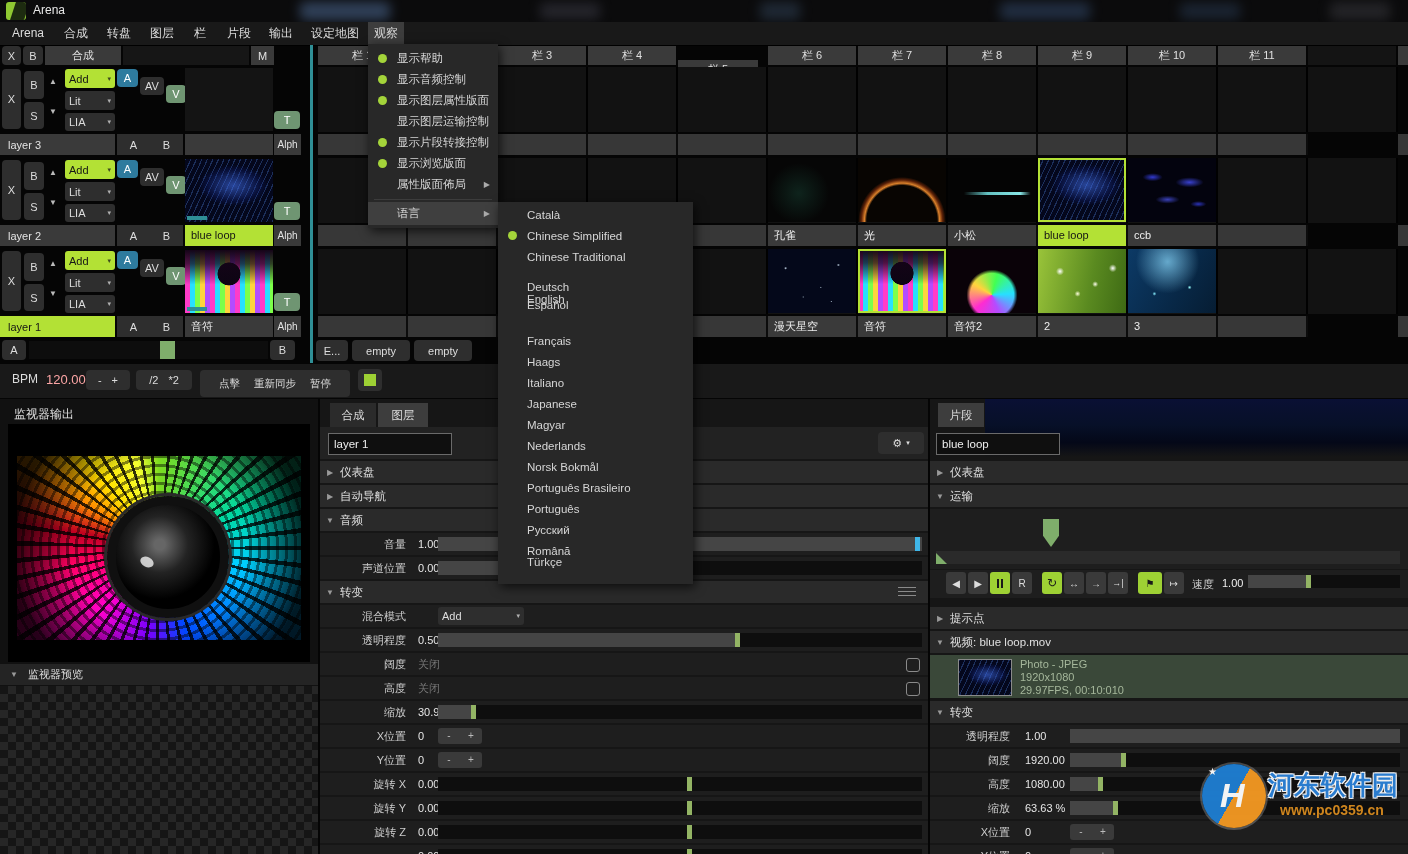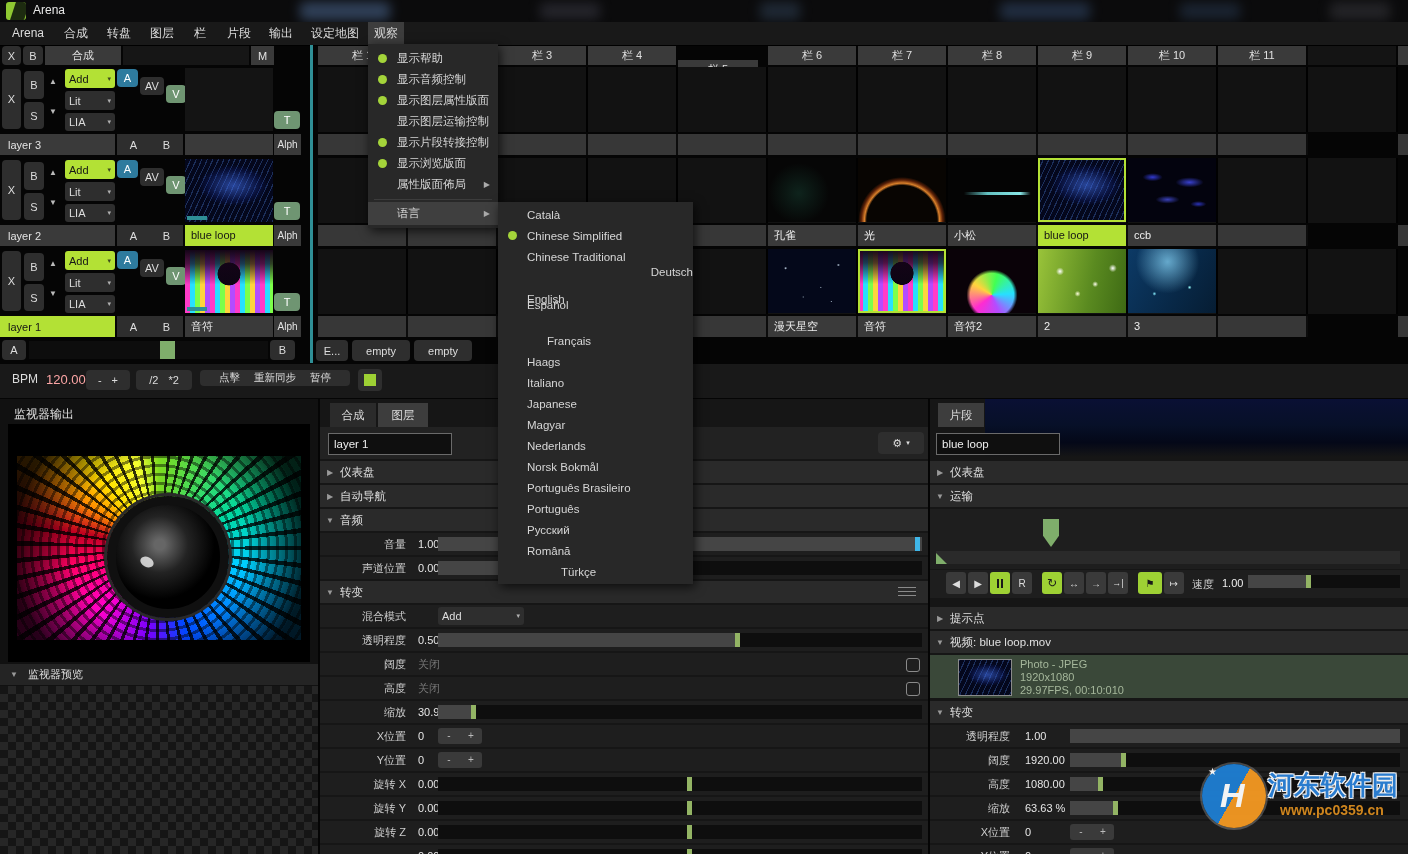--- a/index.html
+++ b/index.html
@@ -266,21 +266,21 @@
   <div class="abs" style="left:12px;top:372px;font-size:12px;color:#ddd;">BPM</div>
   <div class="abs" style="left:46px;top:372px;font-size:13px;color:#fca5a5;">120.00</div>
   <div class="abs btn" style="left:86px;top:370px;width:44px;height:20px;gap:10px;">
       <span>-</span>
       <span>+</span>
     </div>
   <div class="abs btn" style="left:136px;top:370px;width:56px;height:20px;gap:10px;">
       <span>/2</span>
       <span>*2</span>
     </div>
-  <div class="abs btn" style="left:200px;top:370px;width:150px;height:16px;gap:14px;font-size:10.5px;">
+  <div class="abs btn" style="left:200px;top:370px;width:150px;height:27px;gap:14px;font-size:10.5px;">
       <span>点擊</span>
       <span>重新同步</span>
       <span>暂停</span>
     </div>
   <div class="abs btn" style="left:358px;top:369px;width:24px;height:22px;">
       <span style="width:12px;height:12px;background:#9ed134;display:block;"></span>
     </div>
 
   <div class="abs" style="left:0;top:399px;width:318px;height:455px;background:#111;"></div>
   <div class="abs" style="left:14px;top:406px;font-size:12px;color:#e0e0e0;">监视器输出</div>
@@ -574,33 +574,33 @@
         <span class="lbl">Català</span>
       </div>
     <div class="menuitem" style="top:23px;">
         <span class="dot"></span>
         <span class="lbl">Chinese Simplified</span>
       </div>
     <div class="menuitem" style="top:44px;">
         <span class="nodot"></span>
         <span class="lbl">Chinese Traditional</span>
       </div>
-    <div class="menuitem" style="top:59px;justify-content:flex-end;">
+    <div class="menuitem" style="top:74px;">
         <span class="nodot"></span>
         <span class="lbl">Deutsch</span>
       </div>
     <div class="menuitem" style="top:86px;align-items:center;">
         <span class="nodot"></span>
         <span class="lbl">English</span>
       </div>
     <div class="menuitem" style="top:92px;">
         <span class="nodot"></span>
         <span class="lbl">Español</span>
       </div>
-    <div class="menuitem" style="top:128px;margin-left:20px;">
+    <div class="menuitem" style="top:128px;">
         <span class="nodot"></span>
         <span class="lbl">Français</span>
       </div>
     <div class="menuitem" style="top:149px;">
         <span class="nodot"></span>
         <span class="lbl">Haags</span>
       </div>
     <div class="menuitem" style="top:170px;">
         <span class="nodot"></span>
         <span class="lbl">Italiano</span>
@@ -630,21 +630,21 @@
         <span class="lbl">Português</span>
       </div>
     <div class="menuitem" style="top:317px;">
         <span class="nodot"></span>
         <span class="lbl">Русский</span>
       </div>
     <div class="menuitem" style="top:338px;">
         <span class="nodot"></span>
         <span class="lbl">Română</span>
       </div>
-    <div class="menuitem" style="top:359px;padding-left:34px;">
+    <div class="menuitem" style="top:349px;">
         <span class="nodot"></span>
         <span class="lbl">Türkçe</span>
       </div>
   </div>
 
   <div class="abs wmark" style="left:1140px;top:758px;width:268px;height:96px;opacity:.95;">
     <div style="position:absolute;left:62px;top:6px;width:64px;height:64px;border-radius:50%;background:conic-gradient(from 210deg,#1f7fd4 0 50%,#f59a23 50%);box-shadow:0 0 0 2px rgba(255,255,255,.25);">
       <span style="position:absolute;left:18px;top:12px;color:#fff;font-size:34px;font-weight:bold;font-style:italic;">H</span>
       <span style="position:absolute;left:6px;top:2px;color:#fff;font-size:10px;">★</span>
     </div>

